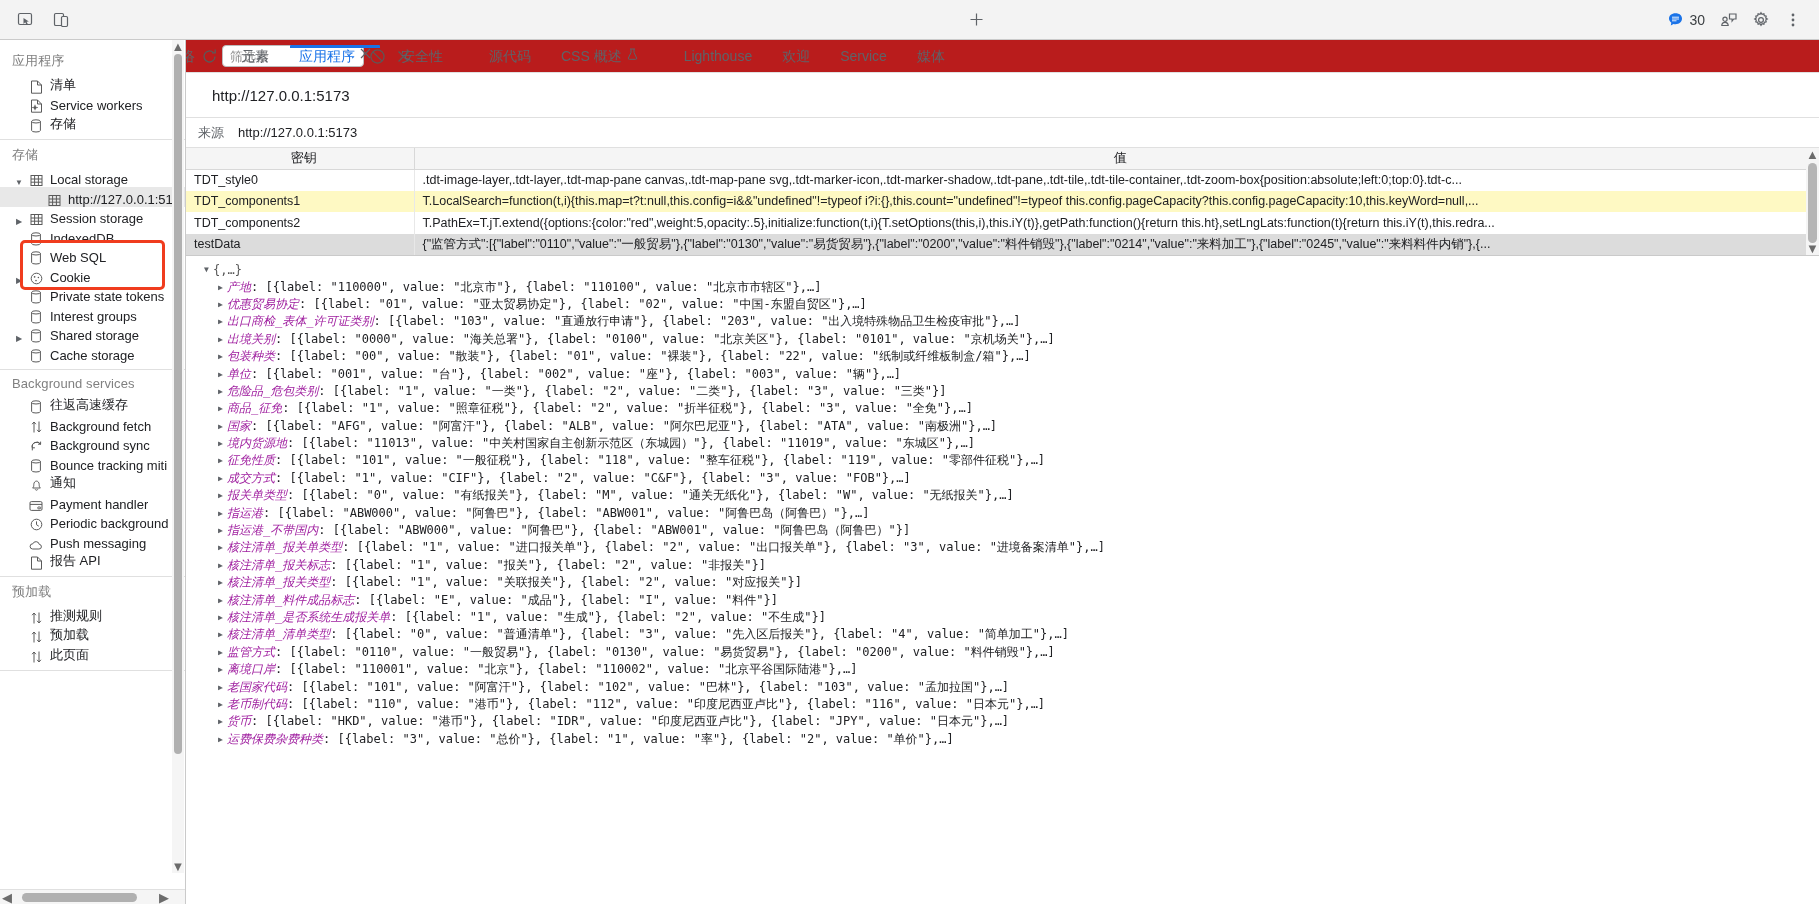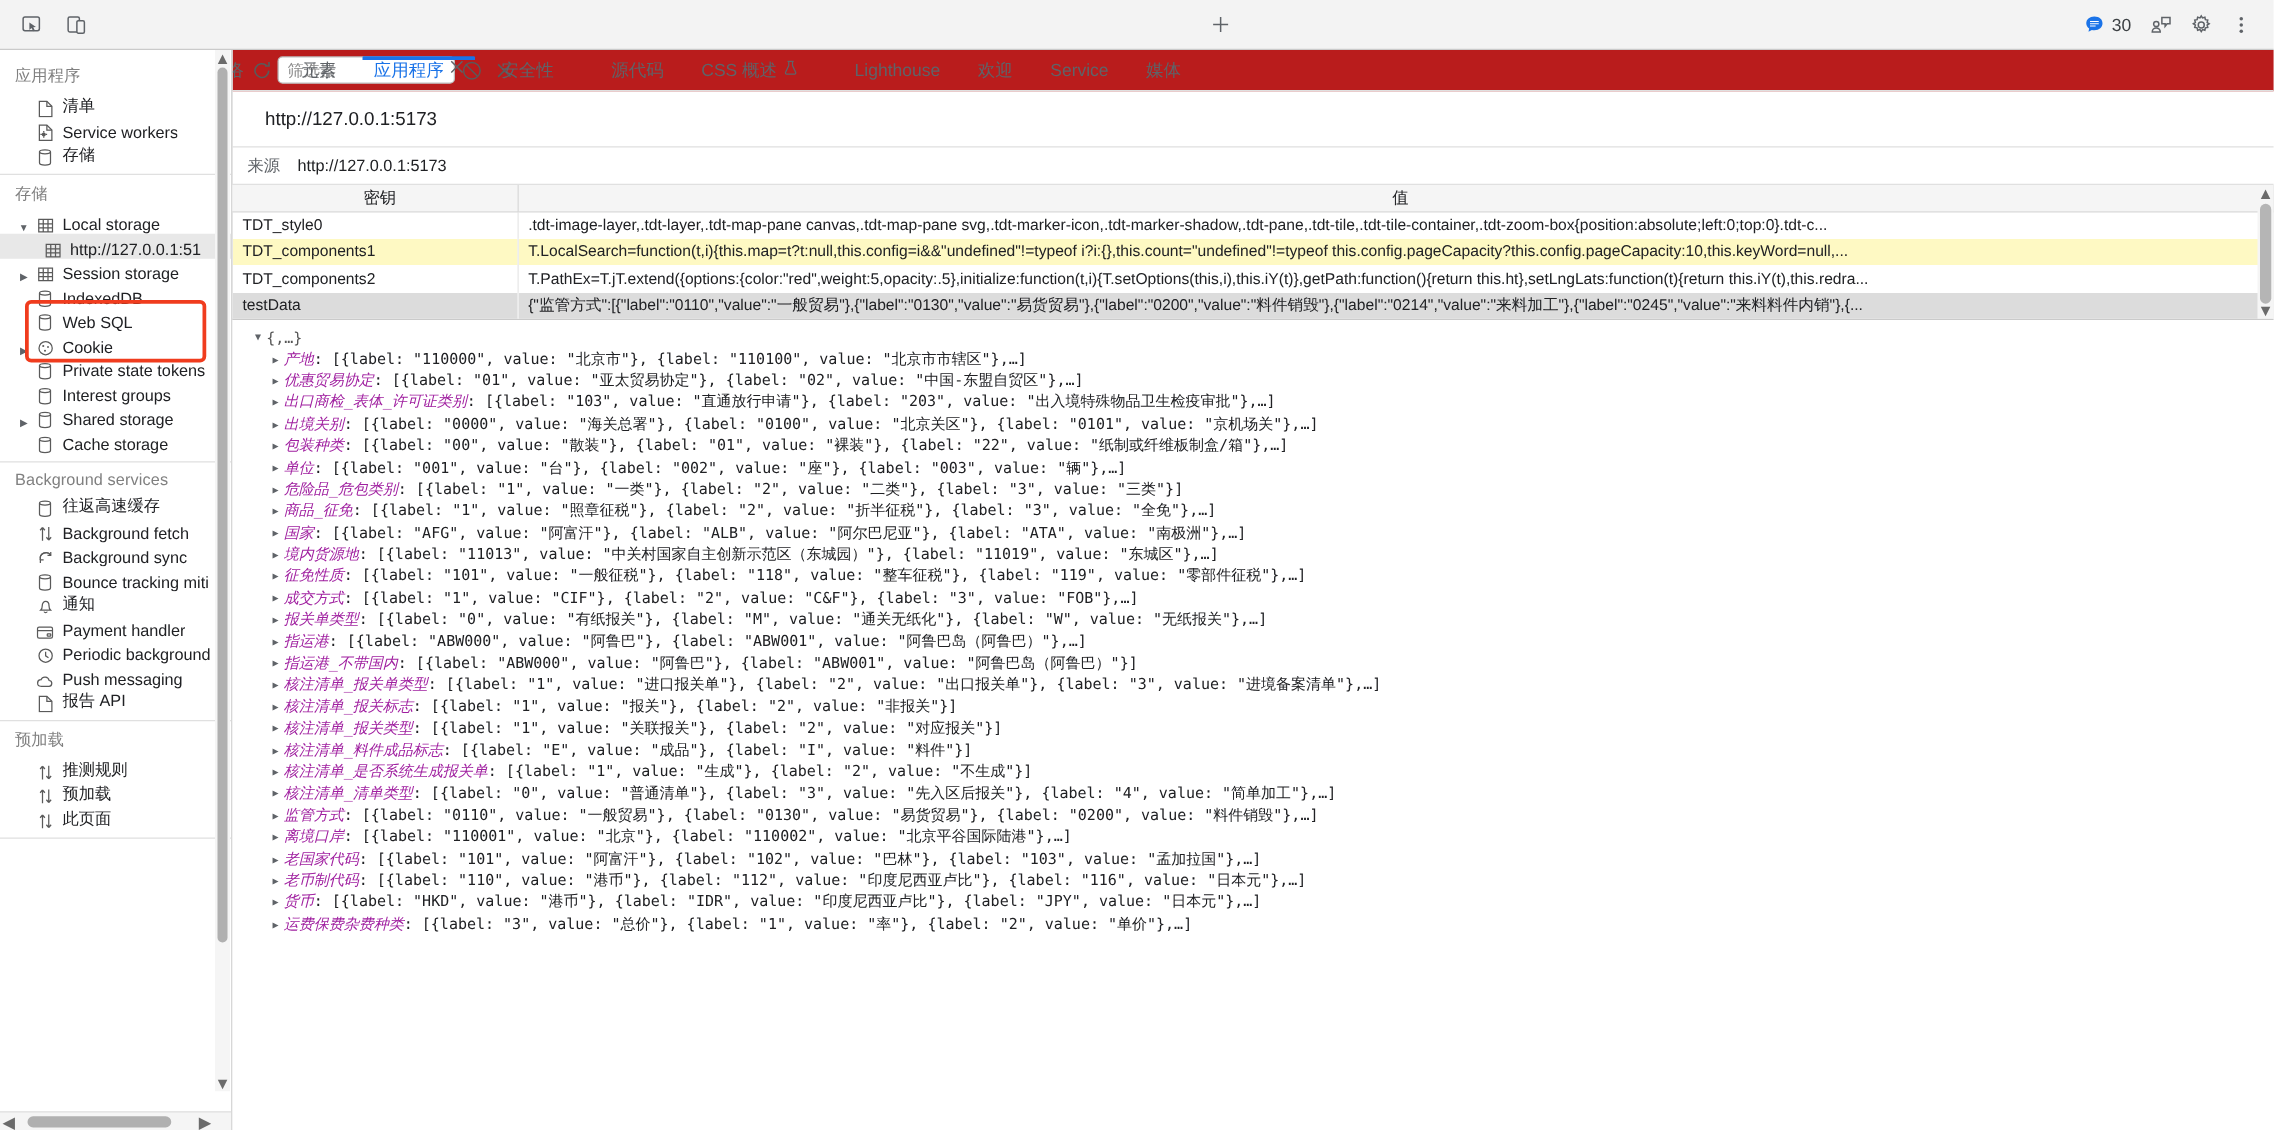--- a/index.html
+++ b/index.html
@@ -87,21 +87,21 @@
     width: 14px; min-width: 14px; display: flex; align-items: center; justify-content: center;
     color: #5f6368; font-size: 8px;
   }
   .sb-item .sico {
     width: 20px; min-width: 20px; display: flex; align-items: center; justify-content: center;
     margin-right: 4px; color: #5a5a5a;
   }
   .sb-item .slabel { overflow: hidden; text-overflow: clip; }
   .indent-1 { padding-left: 12px; }
   .indent-2 { padding-left: 26px; }
-  .indent-3 { padding-left: 32px; }
+  .indent-3 { padding-left: 44px; }
 
   .redbox {
     position: absolute;
     border: 3px solid #f03c1e;
     border-radius: 5px;
     pointer-events: none;
   }
 
   .sb-vscroll {
     position: absolute; right: 1px; top: 0; bottom: 16px; width: 12px;

